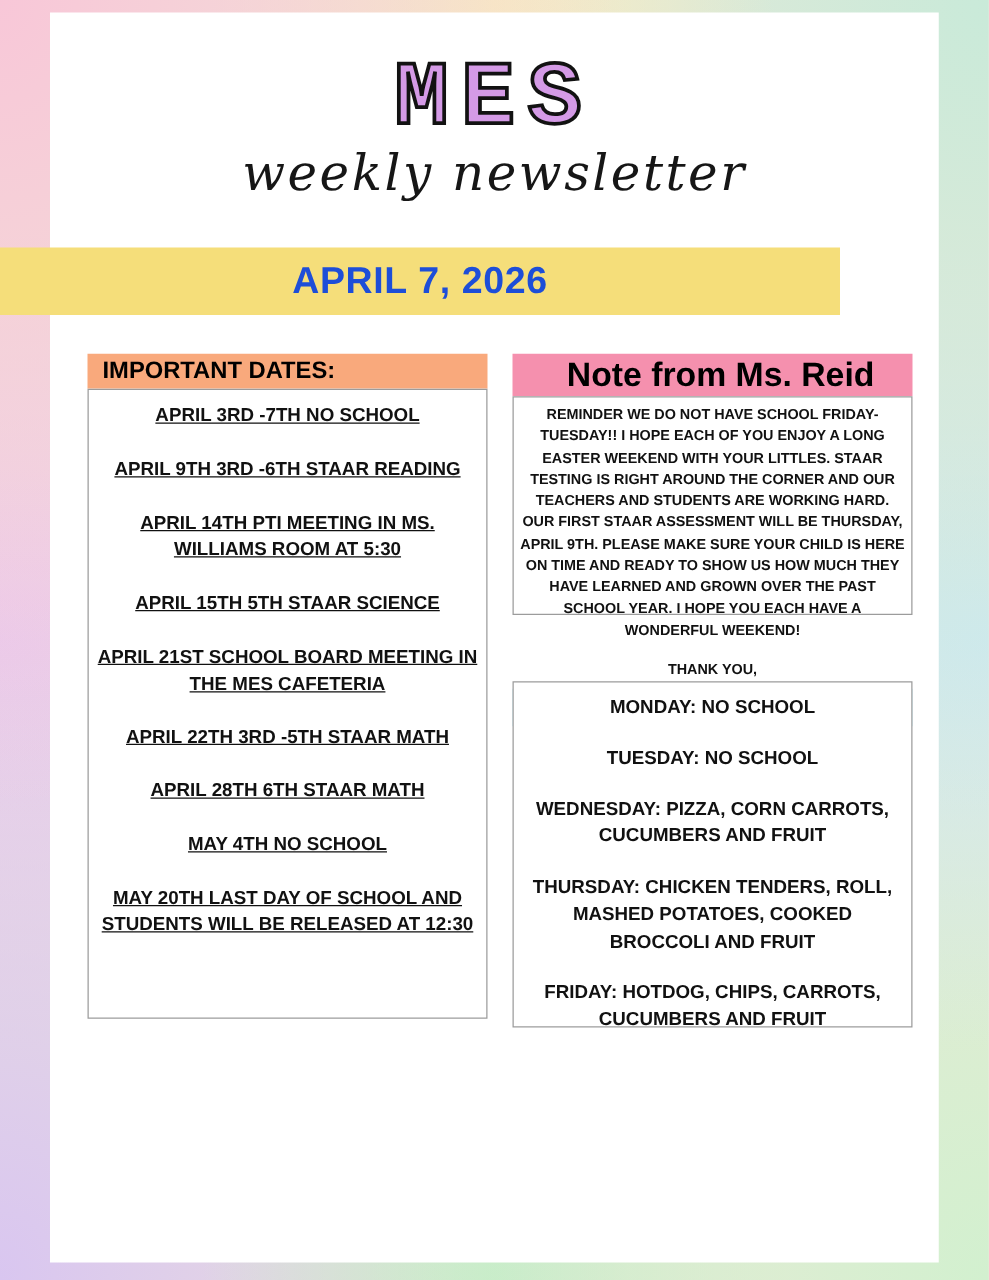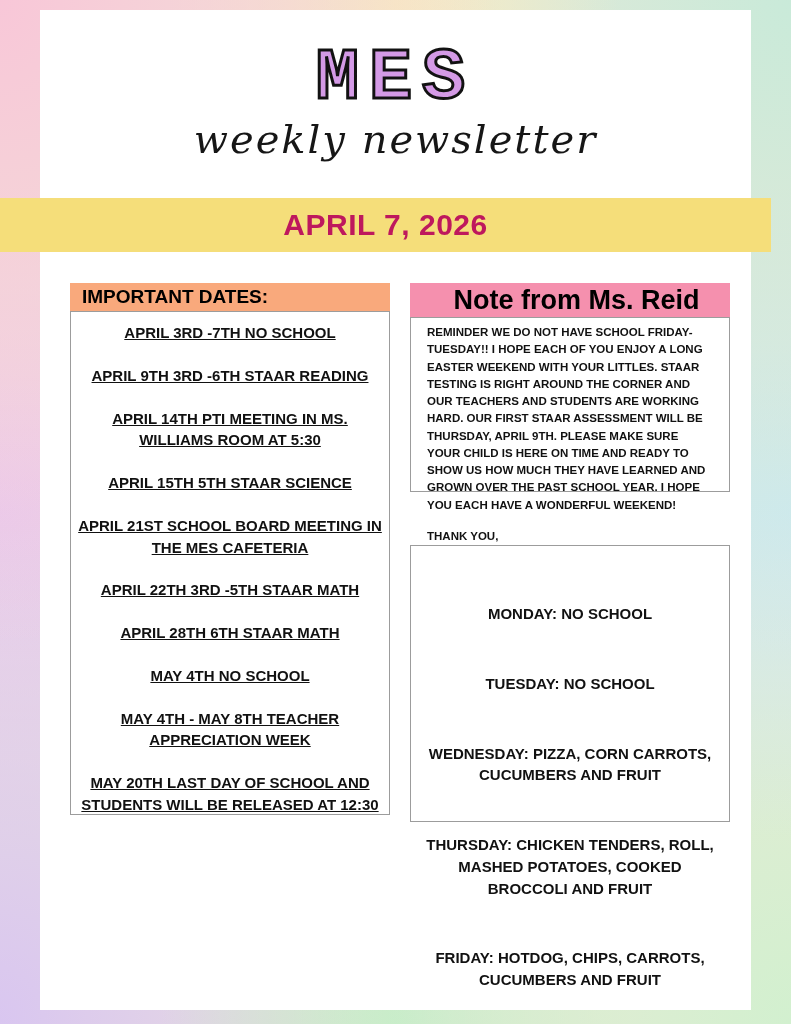--- a/index.html
+++ b/index.html
@@ -43,24 +43,24 @@
     top: 116px; left: 0; width: 100%;
     text-align: center;
     font-family: "DejaVu Serif", serif;
     font-style: italic;
     font-size: 40px;
     color: #161616;
     letter-spacing: 2px;
   }
   .banner {
     top: 198px; left: 0;
-    width: 771px; height: 54px;
+    width: 672px; height: 54px;
     background: #f5de7a;
     display: flex; align-items: center; justify-content: center;
-    font-size: 30px; font-weight: bold; color: #be185d;
+    font-size: 30px; font-weight: bold; color: #1d4ed8;
     letter-spacing: 0.5px;
   }
 
   .section-header {
     font-weight: bold; color: #000;
   }
   .dates-header {
     left: 70px; top: 283px; width: 320px; height: 28px;
     background: #f9a97c;
     font-size: 19px; line-height: 28px; padding-left: 12px;
@@ -76,21 +76,21 @@
   }
 
   .note-header {
     left: 410px; top: 283px; width: 320px; height: 34px;
     background: #f590ae;
     font-size: 27px; line-height: 34px; text-align: center; padding-left: 13px;
   }
   .note-box {
     left: 410px; top: 317px; width: 320px; height: 175px;
     border: 1px solid #9c9c9c; background: #fff;
-    padding: 6px 16px; text-align: left;
+    padding: 6px 4px; text-align: center;
   }
   .note-body {
     font-size: 11.5px; font-weight: bold; line-height: 1.5; color: #111;
   }
   .note-signoff {
     font-size: 11.5px; font-weight: bold; line-height: 1.5; color: #111;
   }
   .note-signoff-wrap { margin-top: 14px; }
 
   .lunch-header {
@@ -98,21 +98,21 @@
     background: #7fd3f0;
     font-size: 20px; line-height: 30px; padding-left: 12px; margin-top: 36px;
   }
   .lunch-box {
     left: 410px; top: 545px; width: 320px; height: 277px;
     border: 1px solid #9c9c9c; background: #fff;
     padding: 9px 6px; text-align: center;
   }
   .lunch-item {
     font-size: 15px; font-weight: bold; line-height: 1.45;
-    margin-bottom: 19px; color: #111; margin-top: 48px;
+    margin-bottom: 19px; color: #111;
   }
 
   .staar-header {
     left: 70px; top: 845px; width: 642px; height: 31px;
     background: #8fefa2;
     font-size: 20px; line-height: 31px; padding-left: 12px;
   }
   .staar-box {
     left: 70px; top: 876px; width: 642px; height: 99px;
     border: 1px solid #9c9c9c; background: #fff;
@@ -140,21 +140,20 @@
   <div class="abs section-header dates-header">IMPORTANT DATES:</div>
   <div class="abs dates-box">
     <div class="date-item">APRIL 3RD -7TH NO SCHOOL</div>
     <div class="date-item">APRIL 9TH 3RD -6TH STAAR READING</div>
     <div class="date-item">APRIL 14TH PTI MEETING IN MS. WILLIAMS ROOM AT 5:30</div>
     <div class="date-item">APRIL 15TH 5TH STAAR SCIENCE</div>
     <div class="date-item">APRIL 21ST SCHOOL BOARD MEETING IN THE MES CAFETERIA</div>
     <div class="date-item">APRIL 22TH 3RD -5TH STAAR MATH</div>
     <div class="date-item">APRIL 28TH 6TH STAAR MATH</div>
     <div class="date-item">MAY 4TH NO SCHOOL</div>
-    <div class="date-item">MAY 4TH - MAY 8TH TEACHER APPRECIATION WEEK</div>
     <div class="date-item">MAY 20TH LAST DAY OF SCHOOL AND STUDENTS WILL BE RELEASED AT 12:30</div>
   </div>
 
   <div class="abs section-header note-header">Note from Ms. Reid</div>
   <div class="abs note-box">
     <div class="note-body">REMINDER WE DO NOT HAVE SCHOOL FRIDAY-TUESDAY!! I HOPE EACH OF YOU ENJOY A LONG EASTER WEEKEND WITH YOUR LITTLES. STAAR TESTING IS RIGHT AROUND THE CORNER AND OUR TEACHERS AND STUDENTS ARE WORKING HARD. OUR FIRST STAAR ASSESSMENT WILL BE THURSDAY, APRIL 9TH. PLEASE MAKE SURE YOUR CHILD IS HERE ON TIME AND READY TO SHOW US HOW MUCH THEY HAVE LEARNED AND GROWN OVER THE PAST SCHOOL YEAR. I HOPE YOU EACH HAVE A WONDERFUL WEEKEND!</div>
     <div class="note-signoff-wrap">
       <div class="note-signoff">THANK YOU,</div>
       <div class="note-signoff">MS. REID</div>
     </div>

